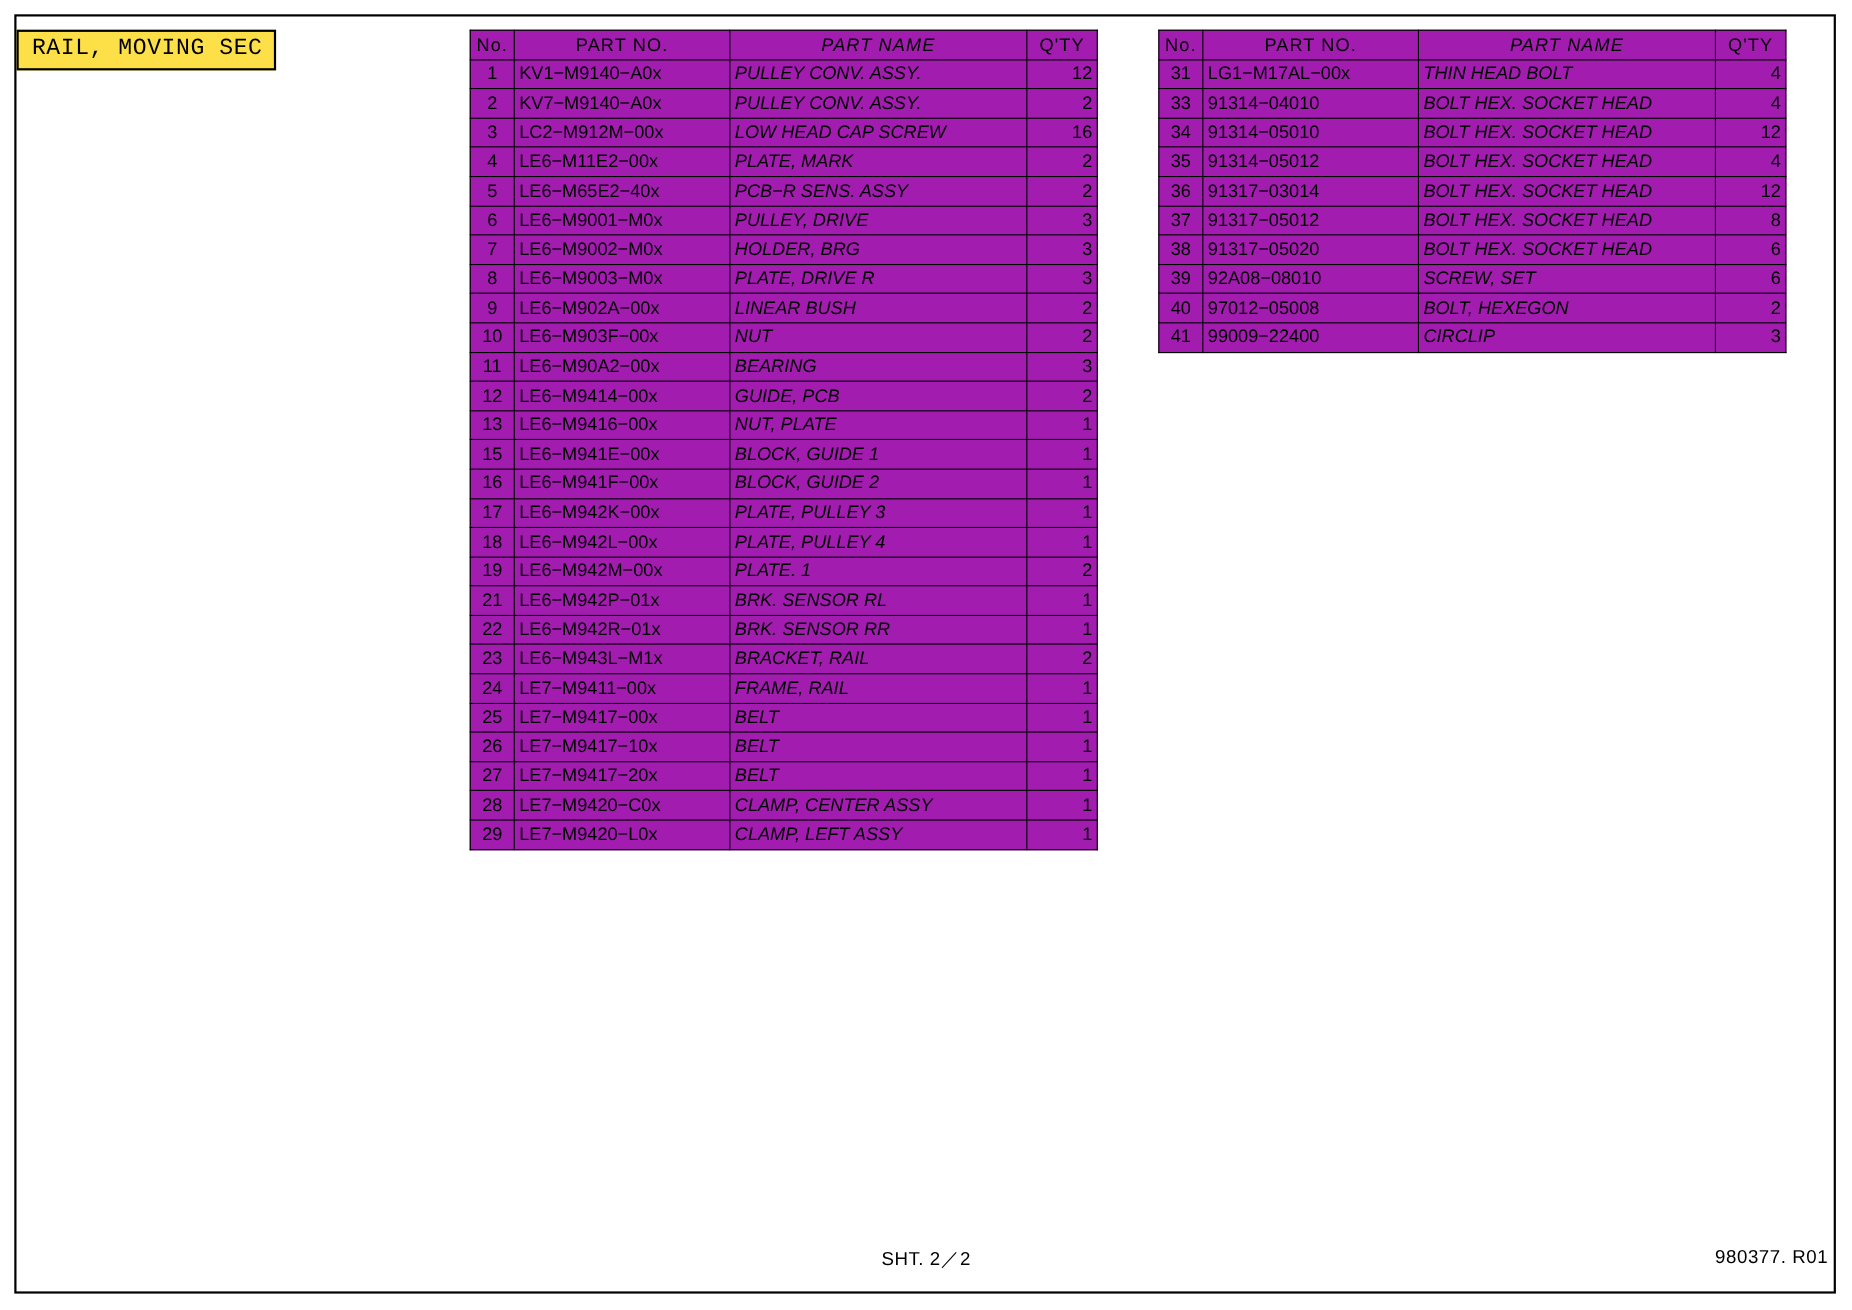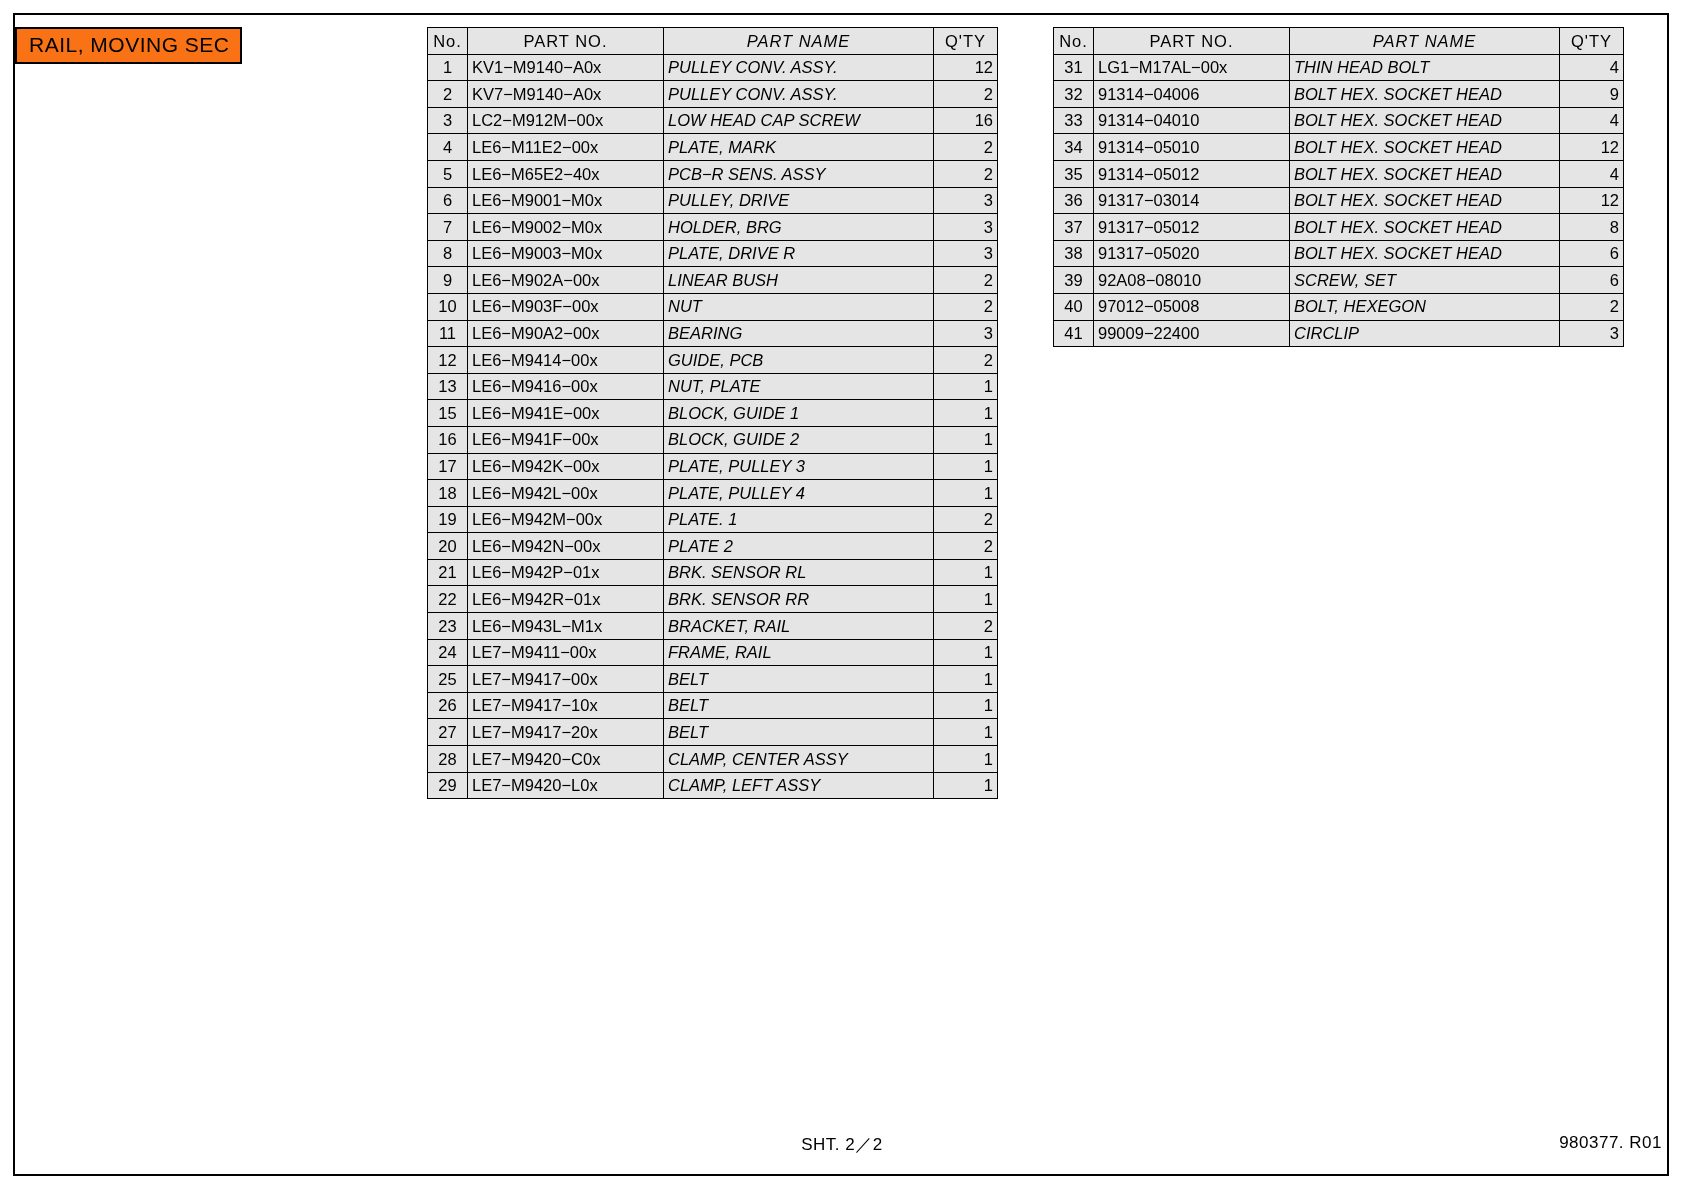--- a/index.html
+++ b/index.html
@@ -32,34 +32,35 @@
     box-sizing: border-box;
   }
   
   #title-block {
     position: absolute;
     left: 15px;
     top: 27px;
     border: 2px solid #000;
     box-sizing: border-box;
     padding: 4px 10px 6px 12px;
-    background: #f97316;
+    background: #fde047;
+    font-family: Liberation Mono, monospace;
   }
   #title-block .title-text {
     font-size: 21px;
     letter-spacing: 0.5px;
     white-space: nowrap;
     line-height: 1.1;
   }
   
   .parts-table {
     position: absolute;
     border-collapse: collapse;
     font-size: 16.5px;
-    background: #e5e5e5;
+    background: #a21caf;
   }
   .parts-table th, .parts-table td {
     border: 1px solid #000;
     height: 26.6px;
     padding: 0 4px;
     font-weight: normal;
     box-sizing: border-box;
     white-space: nowrap;
     line-height: 1;
   }
@@ -217,26 +218,20 @@
           <td class="col-name">PLATE, PULLEY  4</td>
           <td class="col-qty">1</td>
         </tr>
         <tr>
           <td class="col-no">19</td>
           <td class="col-part">LE6−M942M−00x</td>
           <td class="col-name">PLATE. 1</td>
           <td class="col-qty">2</td>
         </tr>
         <tr>
-          <td class="col-no">20</td>
-          <td class="col-part">LE6−M942N−00x</td>
-          <td class="col-name">PLATE  2</td>
-          <td class="col-qty">2</td>
-        </tr>
-        <tr>
           <td class="col-no">21</td>
           <td class="col-part">LE6−M942P−01x</td>
           <td class="col-name">BRK. SENSOR  RL</td>
           <td class="col-qty">1</td>
         </tr>
         <tr>
           <td class="col-no">22</td>
           <td class="col-part">LE6−M942R−01x</td>
           <td class="col-name">BRK. SENSOR  RR</td>
           <td class="col-qty">1</td>
@@ -296,26 +291,20 @@
       </tr>
     </thead>
     <tbody id="right-body">
         <tr>
           <td class="col-no">31</td>
           <td class="col-part">LG1−M17AL−00x</td>
           <td class="col-name">THIN HEAD BOLT</td>
           <td class="col-qty">4</td>
         </tr>
         <tr>
-          <td class="col-no">32</td>
-          <td class="col-part">91314−04006</td>
-          <td class="col-name">BOLT HEX. SOCKET  HEAD</td>
-          <td class="col-qty">9</td>
-        </tr>
-        <tr>
           <td class="col-no">33</td>
           <td class="col-part">91314−04010</td>
           <td class="col-name">BOLT HEX. SOCKET  HEAD</td>
           <td class="col-qty">4</td>
         </tr>
         <tr>
           <td class="col-no">34</td>
           <td class="col-part">91314−05010</td>
           <td class="col-name">BOLT HEX. SOCKET  HEAD</td>
           <td class="col-qty">12</td>

